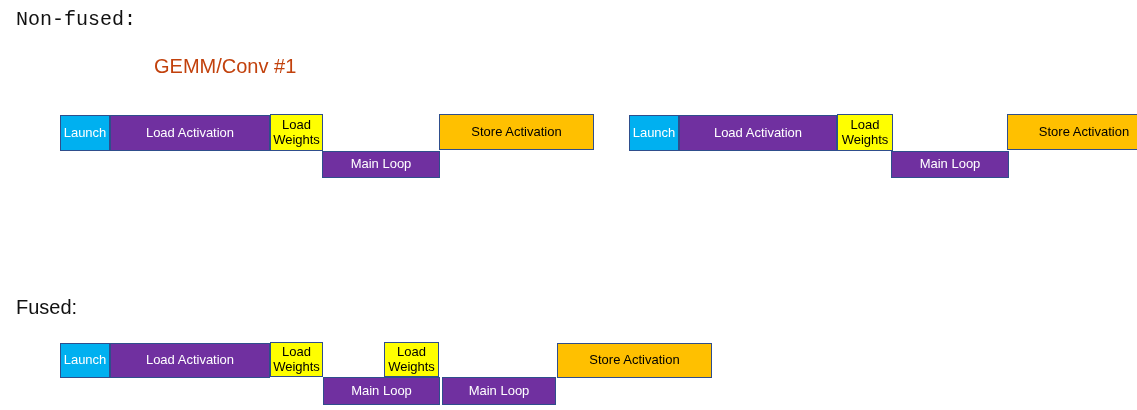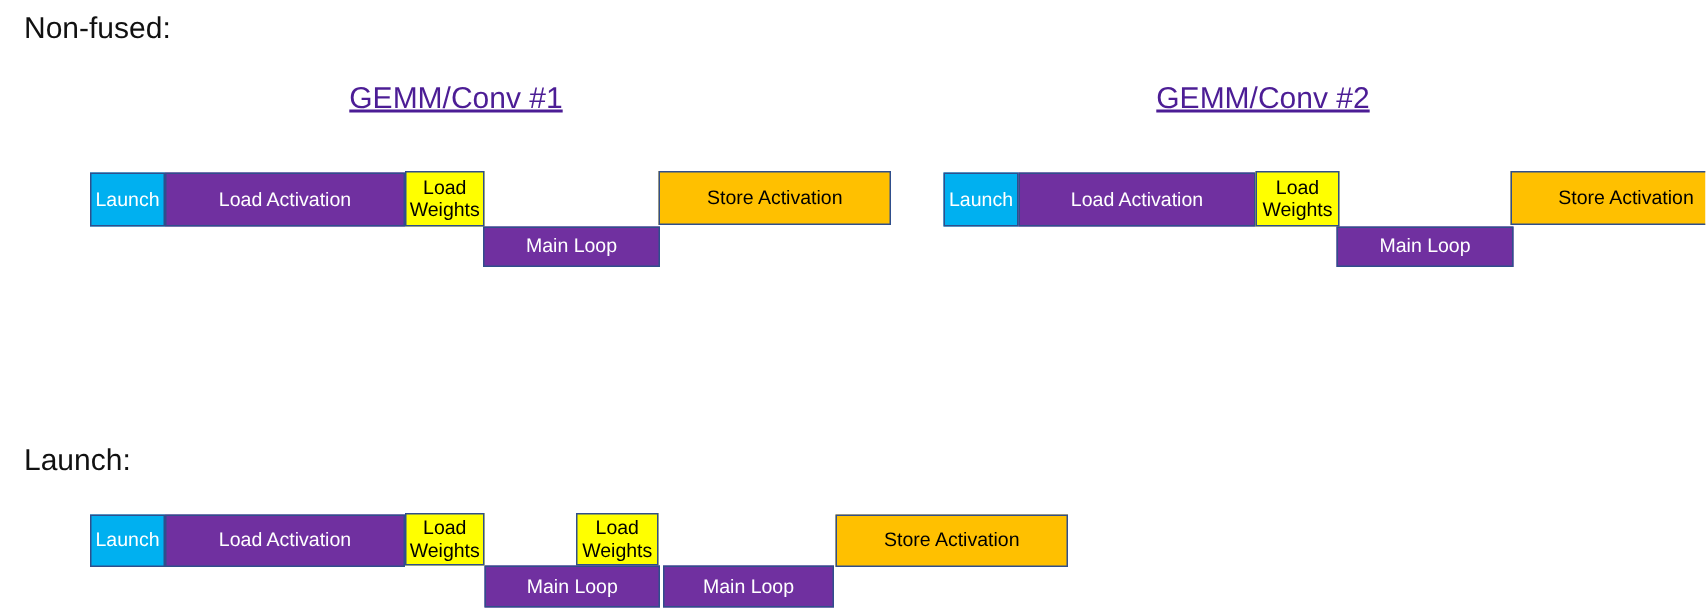--- a/index.html
+++ b/index.html
@@ -18,51 +18,48 @@
   .section-label {
     position: absolute;
     font-size: 20px;
     color: #111111;
     font-weight: 400;
     white-space: nowrap;
   }
   .gemm-title {
     position: absolute;
     width: 300px;
-    text-align: center;
     font-size: 20px;
-    color: #4c1d95;
+    color: #c2410c;
     white-space: nowrap;
-    text-decoration: underline;
   }
   .block {
     position: absolute;
     box-sizing: border-box;
     display: flex;
     align-items: center;
     justify-content: center;
     text-align: center;
     font-size: 13px;
     line-height: 1.08;
     padding: 1px 2px;
     overflow: hidden;
     margin-left: 44px;
   }
 </style>
 </head>
 <body>
 
 <div id="canvas">
-  <div class="section-label" style="left:16px; top:8px;">Non-fused:</div>
+  <div class="section-label" style="left:16px; top:8px;font-family:Liberation Mono, monospace;">Non-fused:</div>
 
   <div class="gemm-title" style="left:154px; top:55px;">GEMM/Conv #1</div>
 
-  <div class="gemm-title" style="left:692px; top:55px;">GEMM/Conv #2</div>
 
-  <div class="section-label" style="left:16px; top:296px;">Launch:</div>
+  <div class="section-label" style="left:16px; top:296px;">Fused:</div>
 
 <div class="block" style="left: 16px; top: 115px; width: 50px; height: 36px; background: rgb(0, 176, 240); border: 1px solid rgb(47, 78, 140); color: rgb(255, 255, 255);">Launch</div>
     <div class="block" style="left: 66px; top: 115px; width: 160px; height: 36px; background: rgb(112, 48, 160); border: 1px solid rgb(47, 78, 140); color: rgb(255, 255, 255);">Load Activation</div>
     <div class="block" style="left: 226px; top: 114px; width: 53px; height: 37px; background: rgb(255, 255, 0); border: 1px solid rgb(47, 78, 140); color: rgb(0, 0, 0);">Load Weights</div>
     <div class="block" style="left: 278px; top: 151px; width: 118px; height: 27px; background: rgb(112, 48, 160); border: 1px solid rgb(47, 78, 140); color: rgb(255, 255, 255);">Main Loop</div>
     <div class="block" style="left: 395px; top: 114px; width: 155px; height: 36px; background: rgb(255, 192, 0); border: 1px solid rgb(47, 78, 140); color: rgb(0, 0, 0);">Store Activation</div>
     <div class="block" style="left: 585px; top: 115px; width: 50px; height: 36px; background: rgb(0, 176, 240); border: 1px solid rgb(47, 78, 140); color: rgb(255, 255, 255);">Launch</div>
     <div class="block" style="left: 635px; top: 115px; width: 158px; height: 36px; background: rgb(112, 48, 160); border: 1px solid rgb(47, 78, 140); color: rgb(255, 255, 255);">Load Activation</div>
     <div class="block" style="left: 793px; top: 114px; width: 56px; height: 37px; background: rgb(255, 255, 0); border: 1px solid rgb(47, 78, 140); color: rgb(0, 0, 0);">Load Weights</div>
     <div class="block" style="left: 847px; top: 151px; width: 118px; height: 27px; background: rgb(112, 48, 160); border: 1px solid rgb(47, 78, 140); color: rgb(255, 255, 255);">Main Loop</div>

